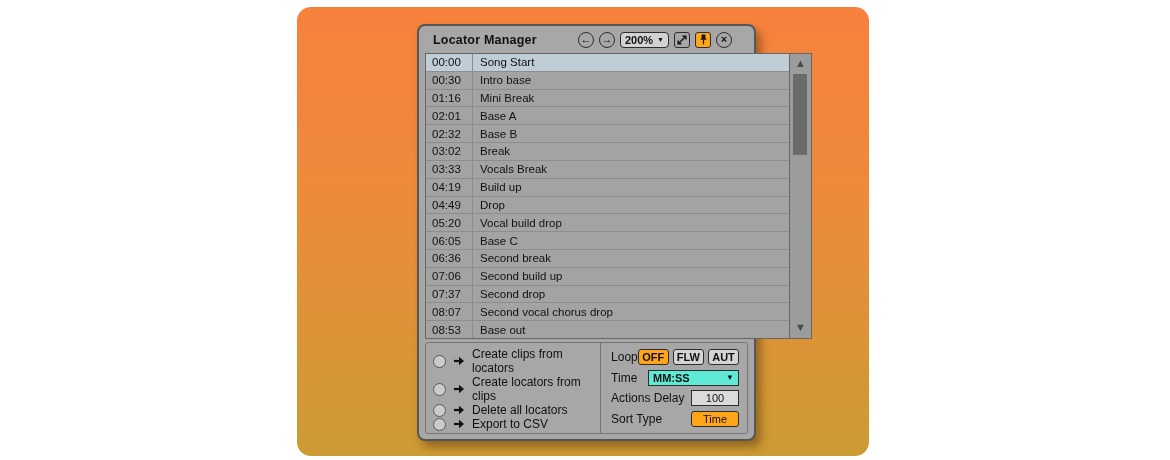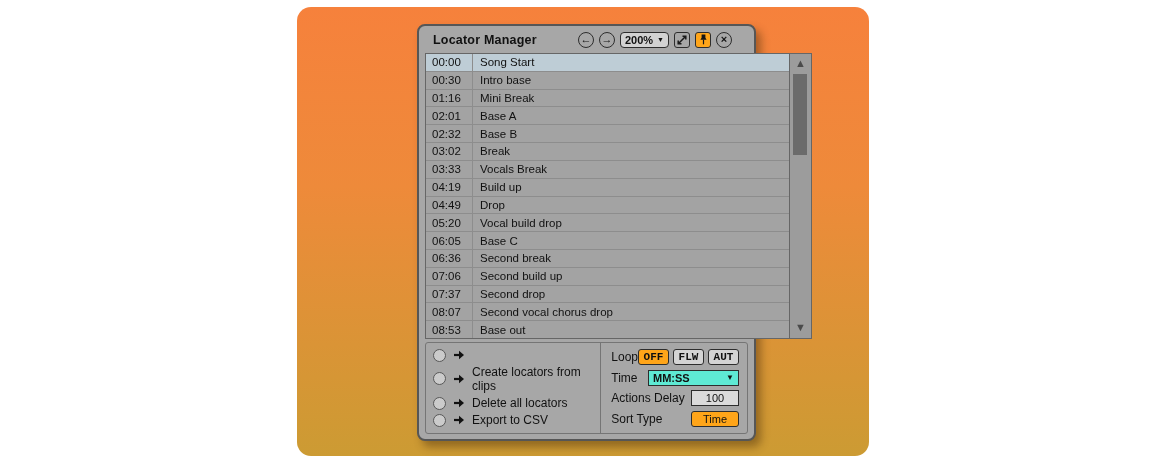--- a/index.html
+++ b/index.html
@@ -68,21 +68,21 @@
   .action-row { display:flex; align-items:center; gap:7px; font-size:12px; }
   .radio { width:13px; height:13px; border-radius:50%; background:#CBCBCB; border:1.5px solid #585858; box-sizing:border-box; flex:none; }
   .arrow-icon { flex:none; display:flex; }
   .settings-col { flex:1; padding:4px 8px 4px 10px; display:flex; flex-direction:column; justify-content:space-around; }
   .setting-row { display:flex; align-items:center; font-size:12px; }
   .setting-control { margin-left:auto; }
   .loop-btns { display:flex; gap:4px; }
   .opt-btn {
     height:16px; min-width:31px; padding:0 3px; border:1.5px solid #2d2d2d; border-radius:3px;
     background:#D4D4D4; display:flex; align-items:center; justify-content:center;
-    font-size:11px; font-weight:bold; box-sizing:border-box;font-family:Liberation Mono, monospace;
+    font-size:11px; font-weight:bold; box-sizing:border-box;
   }
   .opt-btn.active { background:#FFA519; }
   .dropdown {
     width:91px; height:16px; border:1.5px solid #2d2d2d; background:#5eead4;
     display:flex; align-items:center; padding:0 4px; font-size:11px; font-weight:bold; box-sizing:border-box;
   }
   .dropdown .caret { margin-left:auto; font-size:8px; }
   .num-input {
     width:48px; height:16px; border:1.5px solid #2d2d2d; background:#DBDBDB;
     display:flex; align-items:center; justify-content:center; font-size:11px; box-sizing:border-box;
@@ -225,20 +225,21 @@
   <div class="bottom-panel">
     <div class="actions-col">
   <div class="action-row">
     <span class="radio"></span>
     <span class="arrow-icon">
       <svg width="12" height="10" viewBox="0 0 12 10">
               <path d="M1 5 H7" stroke="#111" stroke-width="2.2"></path>
               <path d="M6 0.8 L11 5 L6 9.2 z" fill="#111"></path>
             </svg>
     </span>
+    <span>Create clips from locators</span>
   </div>
 
   <div class="action-row">
     <span class="radio"></span>
     <span class="arrow-icon">
       <svg width="12" height="10" viewBox="0 0 12 10">
               <path d="M1 5 H7" stroke="#111" stroke-width="2.2"></path>
               <path d="M6 0.8 L11 5 L6 9.2 z" fill="#111"></path>
             </svg>
     </span>

